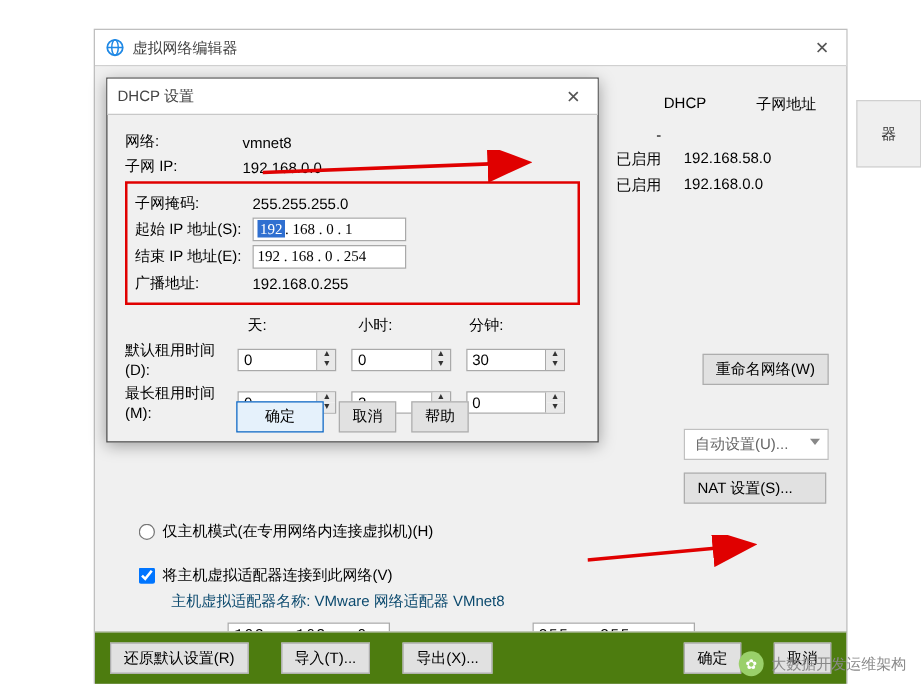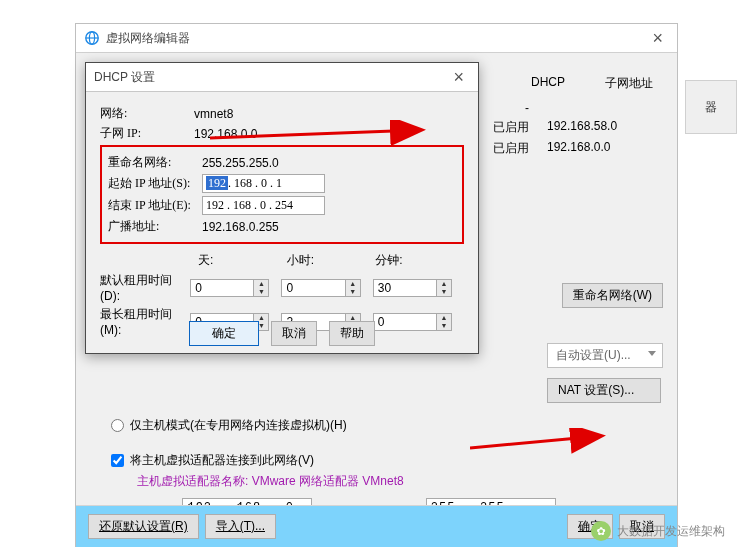--- a/index.html
+++ b/index.html
@@ -30,38 +30,38 @@
   .combo:after{content:"";position:absolute;right:6px;top:7px;border-left:4px solid transparent;border-right:4px solid transparent;border-top:5px solid #888;}
 
   .right-stack{position:absolute;right:14px;top:290px;display:flex;flex-direction:column;gap:10px;}
 
   .radio-line{display:flex;align-items:center;gap:6px;margin:4px 0}
   .radio-line input{margin:0}
   .chk-line{display:flex;align-items:center;gap:6px;margin:4px 0}
   .chk-line input{margin:0}
 
   .middle-block{position:absolute;left:35px;top:360px;width:555px;}
-  .adapter-label{margin-left:26px;margin-top:4px;color:#a21caf}
+  .adapter-label{margin-left:26px;margin-top:4px;color:#0c4a6e}
 
   .dhcp-area{position:absolute;left:16px;top:410px;width:570px;}
   .dhcp-setbtn{position:absolute;right:0;top:-3px}
 
   .ippair{position:absolute;left:28px;top:445px;display:flex;gap:22px;align-items:center}
   .ip-input{border:1px solid #a9a9a9;background:#fff;padding:2px 4px;font-family:"Courier New",monospace;letter-spacing:1px;width:120px;display:inline-block}
   .lbl{font-size:12px;}
 
-  .bottom-bar{position:absolute;left:0;right:0;bottom:0;border-top:1px solid #d5d5d5;padding:8px 12px;display:flex;gap:6px;align-items:center;background:#7dd3fc;text-decoration:underline;}
+  .bottom-bar{position:absolute;left:0;right:0;bottom:0;border-top:1px solid #d5d5d5;padding:8px 12px;display:flex;gap:26px;align-items:center;background:#4d7c0f;}
   .bottom-bar .spacer{flex:1}
 
   
   .dhcp-win{position:absolute;left:85px;top:62px;width:392px;height:290px;border:1px solid #4a4a4a;background:#f0f0f0;box-shadow:0 3px 12px rgba(0,0,0,.35);z-index:5}
   .dhcp-win .titlebar{background:#fff;border-bottom:1px solid #c8c8c8}
   .dhcp-body{padding:10px 14px 10px 14px;position:relative;height:calc(100% - 28px);box-sizing:border-box}
   .kv{display:flex;margin:3px 0;align-items:center}
-  .kv .k{width:94px;font-family:Liberation Serif, serif;}
+  .kv .k{width:94px;}
   .kv .v{}
   .redbox{border:2px solid #e00000;padding:4px 6px;margin-top:2px}
   .ipfield{border:1px solid #a9a9a9;background:#fff;padding:1px 3px;font-family:Liberation Serif, serif;display:inline-block;min-width:115px}
   .ipfield .sel{background:#2f6fd0;color:#fff;padding:0 2px}
   .lease-head{display:flex;margin-top:8px;padding-left:98px;gap:0;}
   .lease-head .col{width:98px;font-size:12px}
   .leaserow{display:flex;align-items:center;margin:3px 0}
   .leaserow .k{width:98px}
   .spin{display:inline-flex;border:1px solid #a9a9a9;background:#fff;align-items:stretch;width:84px;margin-right:12px}
   .spin .val{flex:1;padding:1px 4px;font-family:Arial}
@@ -148,20 +148,21 @@
       <div class="ippair">
         <span class="lbl">子网 IP (I):</span>
         <span class="ip-input">192 . 168 .  0  .  0</span>
         <span class="lbl">子网掩码(M):</span>
         <span class="ip-input">255 . 255 . 255 .  0</span>
       </div>
 
       <div class="bottom-bar">
         <span class="btn">还原默认设置(R)</span>
         <span class="btn">导入(T)...</span>
+        <span class="btn">导出(X)...</span>
         <span class="spacer"></span>
         <span class="btn">确定</span>
         <span class="btn">取消</span>
       </div>
 
     </div>
   </div>
 
   <div class="dhcp-win">
     <div class="titlebar">
@@ -173,21 +174,21 @@
           <span class="k">网络:</span>
           <span class="v">vmnet8</span>
         </div>
       <div class="kv">
           <span class="k">子网 IP:</span>
           <span class="v">192.168.0.0</span>
         </div>
 
       <div class="redbox">
         <div class="kv">
-            <span class="k">重命名网络:</span>
+            <span class="k">子网掩码:</span>
             <span class="v">255.255.255.0</span>
           </div>
         <div class="kv">
             <span class="k">起始 IP 地址(S):</span>
           <span class="ipfield"><span class="sel">192</span><span>. 168 .  0  .   1</span></span>
         </div>
         <div class="kv">
             <span class="k">结束 IP 地址(E):</span>
           <span class="ipfield">192 . 168 .  0  . 254</span>
         </div>

